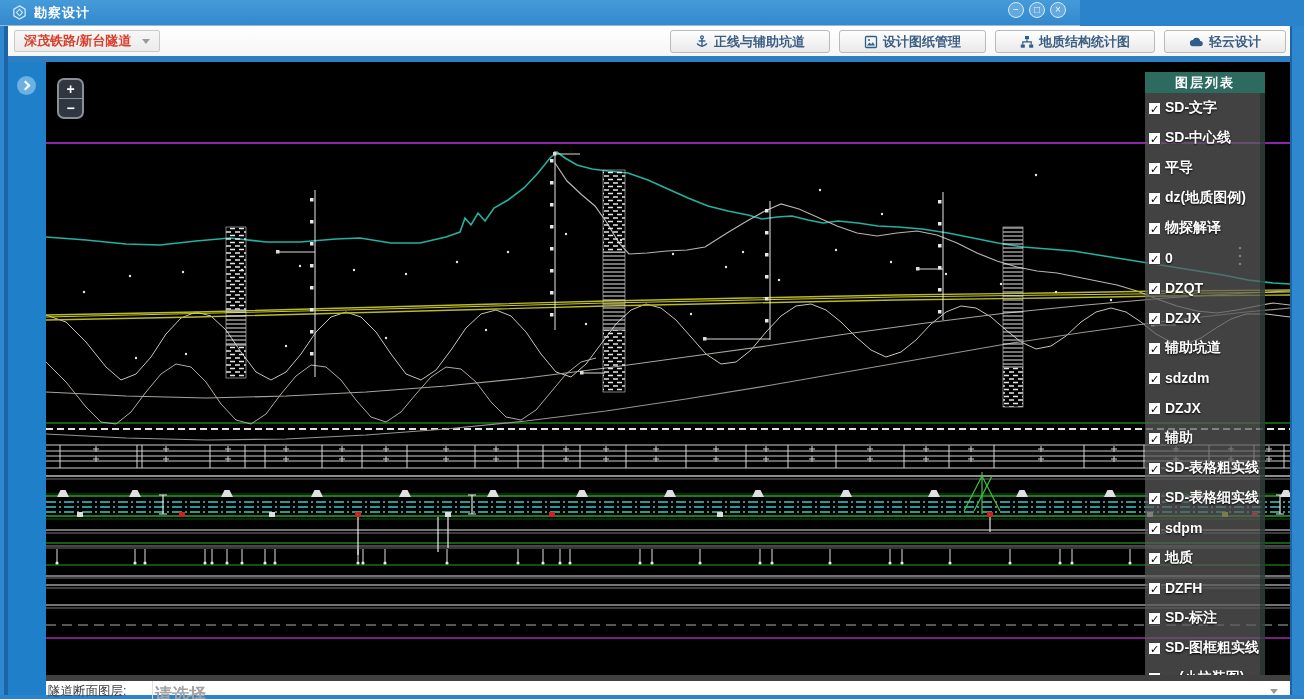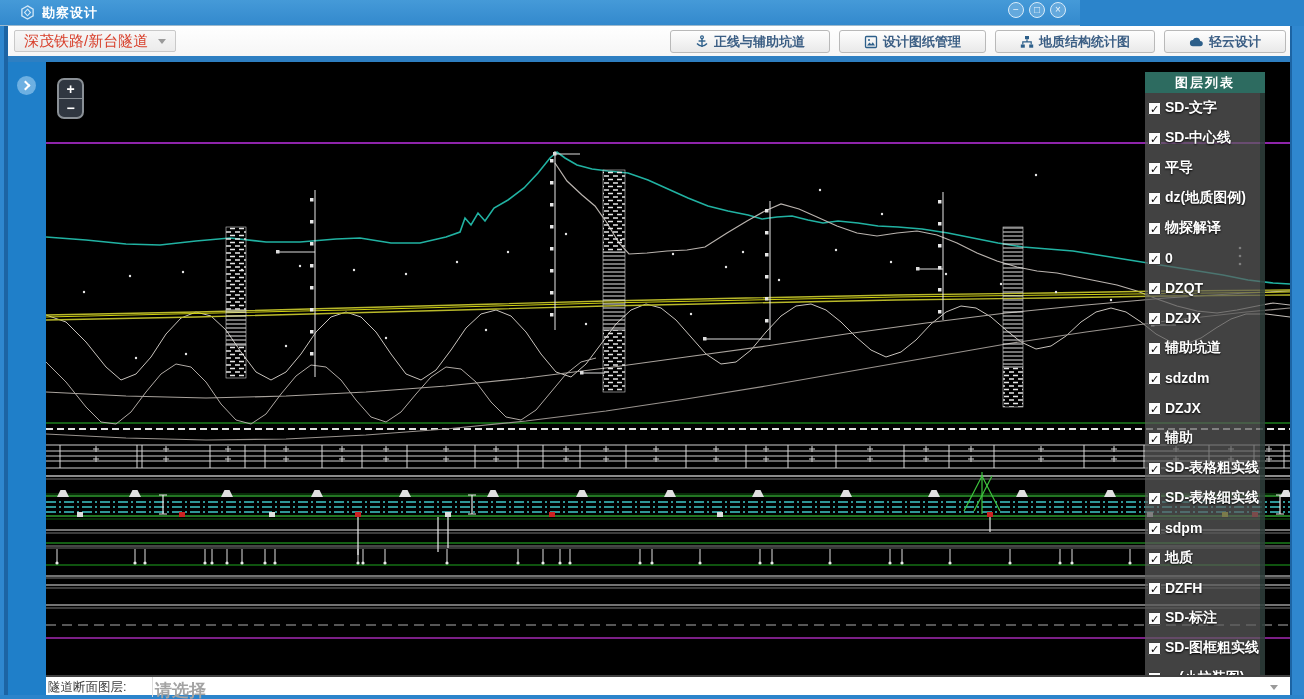--- a/index.html
+++ b/index.html
@@ -2,34 +2,34 @@
 <html><head>
 <meta charset="utf-8">
 <style>
   html,body{margin:0;padding:0;background:#222;}
   *{box-sizing:border-box;font-family:"Liberation Sans","DejaVu Sans",sans-serif;}
   .window{position:relative;width:1304px;height:699px;background:#2b84cb;overflow:hidden;}
 
   
   .titlebar{position:absolute;left:0;top:0;width:1080px;height:26px;
     background:linear-gradient(#459ad8,#3389cd);border-bottom:1px solid #9db9cd;
-    display:flex;align-items:center;padding-left:20px;}
+    display:flex;align-items:center;padding-left:12px;}
   .app-logo{width:15px;height:15px;margin-right:7px;}
   .app-title{color:#fff;font-size:13px;font-weight:bold;letter-spacing:1px;}
   .win-controls{position:absolute;right:14px;top:2px;display:flex;gap:5px;}
   .win-btn{width:16px;height:16px;border-radius:50%;background:#64a9dd;border:1px solid #d9ecfa;
     color:#eaf5fd;font-size:10px;line-height:14px;text-align:center;cursor:pointer;padding:0;}
 
   
   .toolbar{position:absolute;left:8px;top:26px;width:1288px;height:30px;
     background:linear-gradient(#ffffff,#f6f6f6);}
   .project-select{position:absolute;left:6px;top:4px;height:22px;
     background:linear-gradient(#f7f7f7,#ebebeb);border:1px solid #c9c9c9;border-radius:2px;
     display:inline-flex;align-items:center;padding:0 9px;cursor:pointer;}
-  .project-select .val{color:#d8402c;font-size:15px;margin-right:10px;white-space:nowrap;}
+  .project-select .val{color:#d8402c;font-size:13px;margin-right:10px;white-space:nowrap;font-weight:bold;}
   .caret-down{width:0;height:0;border-left:4px solid transparent;border-right:4px solid transparent;
     border-top:5px solid #9a9a9a;display:inline-block;}
   .toolbar-buttons{position:absolute;right:10px;top:4px;display:flex;gap:9px;}
   .tb-btn{height:23px;display:inline-flex;align-items:center;padding:0 24px;
     background:linear-gradient(#fefefe,#e9e9e9);border:1px solid #b9b9b9;border-radius:3px;
     color:#3b5e84;font-size:13px;font-weight:bold;cursor:pointer;white-space:nowrap;}
   .tb-btn svg{margin-right:5px;}
 
   .blue-divider{position:absolute;left:8px;top:56px;width:1288px;height:6px;background:#2e7fc2;}
 
@@ -64,21 +64,21 @@
   .layer-panel-header{height:21px;background:#2d6b60;color:#fff;font-size:13px;font-weight:bold;
     text-align:center;line-height:21px;letter-spacing:2px;}
   .layer-scroll{position:absolute;right:0;top:21px;width:5px;height:582px;background:rgba(22,48,42,.55);}
   .layer-item{height:30px;display:flex;align-items:center;padding-left:3px;cursor:pointer;}
   .cb{width:13px;height:13px;background:#fbfbfb;border:1px solid #3c3c3c;border-radius:1px;
     color:#000;font-size:11px;line-height:12px;text-align:center;margin-right:4px;flex:none;}
   .lbl{color:#fff;font-size:14px;font-weight:bold;text-shadow:0 1px 2px #000;white-space:nowrap;}
 
   
   .bottombar{position:absolute;left:46px;top:675px;width:1244px;height:20px;background:#fff;
-    border-top:2px solid #404040;padding-left:18px;}
+    border-top:6px solid #404040;padding-left:18px;}
   .bb-label{position:absolute;left:2px;top:2px;color:#3c3c3c;font-size:12.5px;}
   .bb-sep{position:absolute;left:106px;top:0;width:1px;height:20px;background:#dcdcdc;}
   .bb-select{position:absolute;left:106px;top:0;right:0;height:20px;cursor:pointer;}
   .bb-placeholder{position:absolute;left:3px;top:2px;color:#a3a3a3;font-size:17px;font-weight:bold;}
   .bb-caret{position:absolute;right:12px;top:8px;}
 </style>
 </head>
 <body>
 
 <div class="window">

